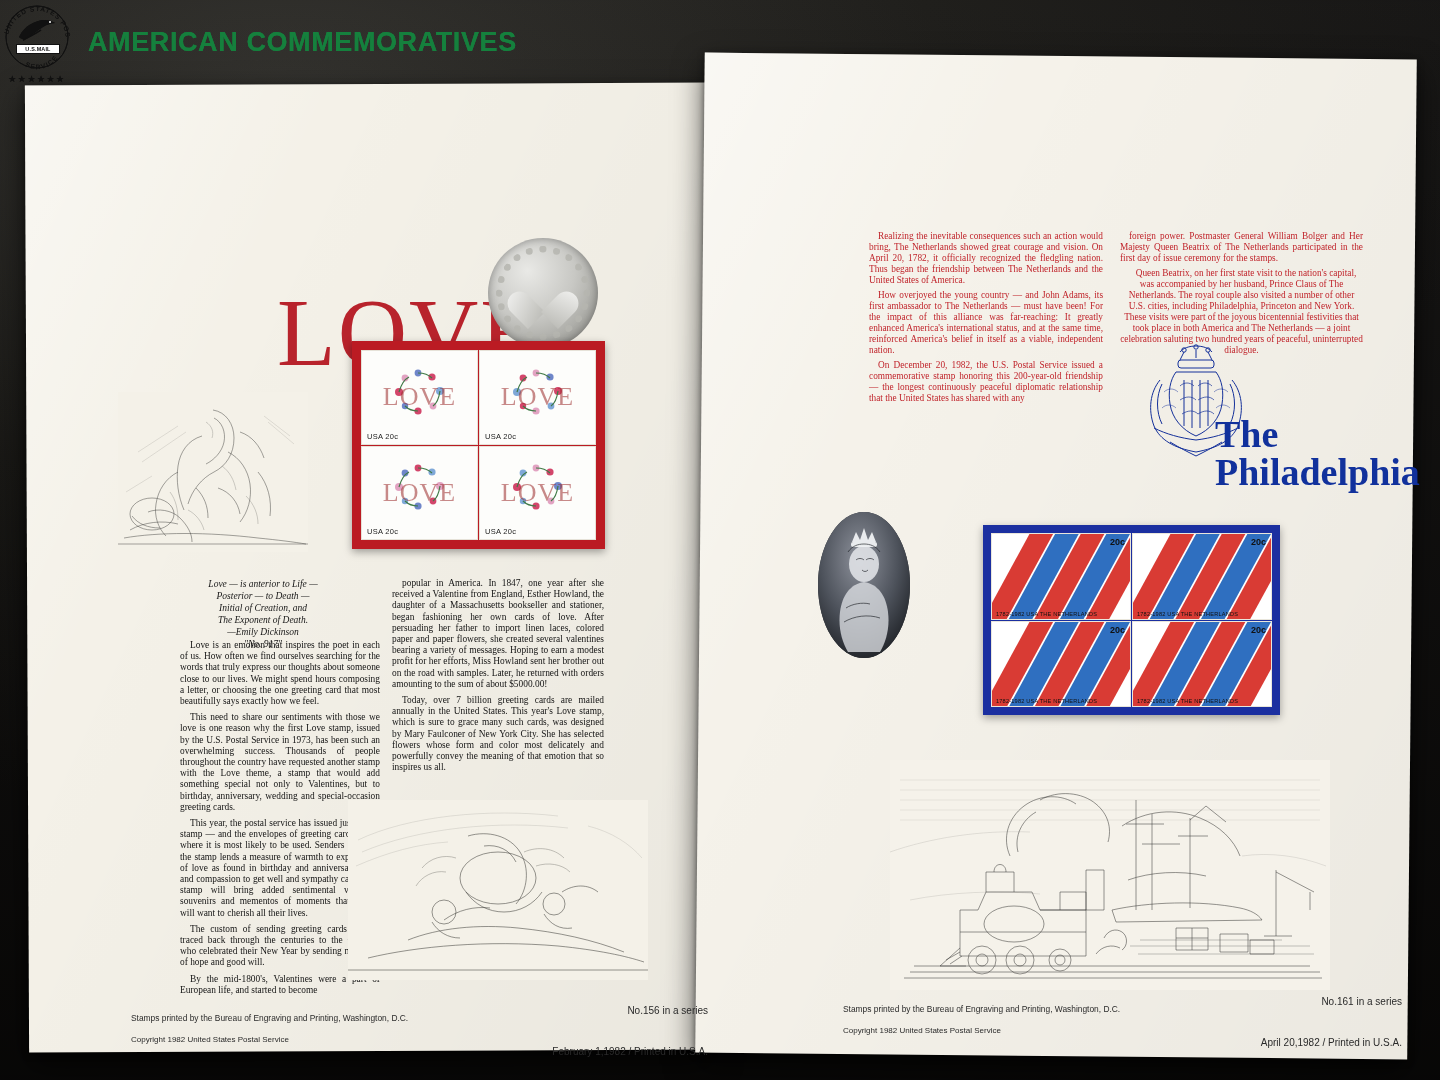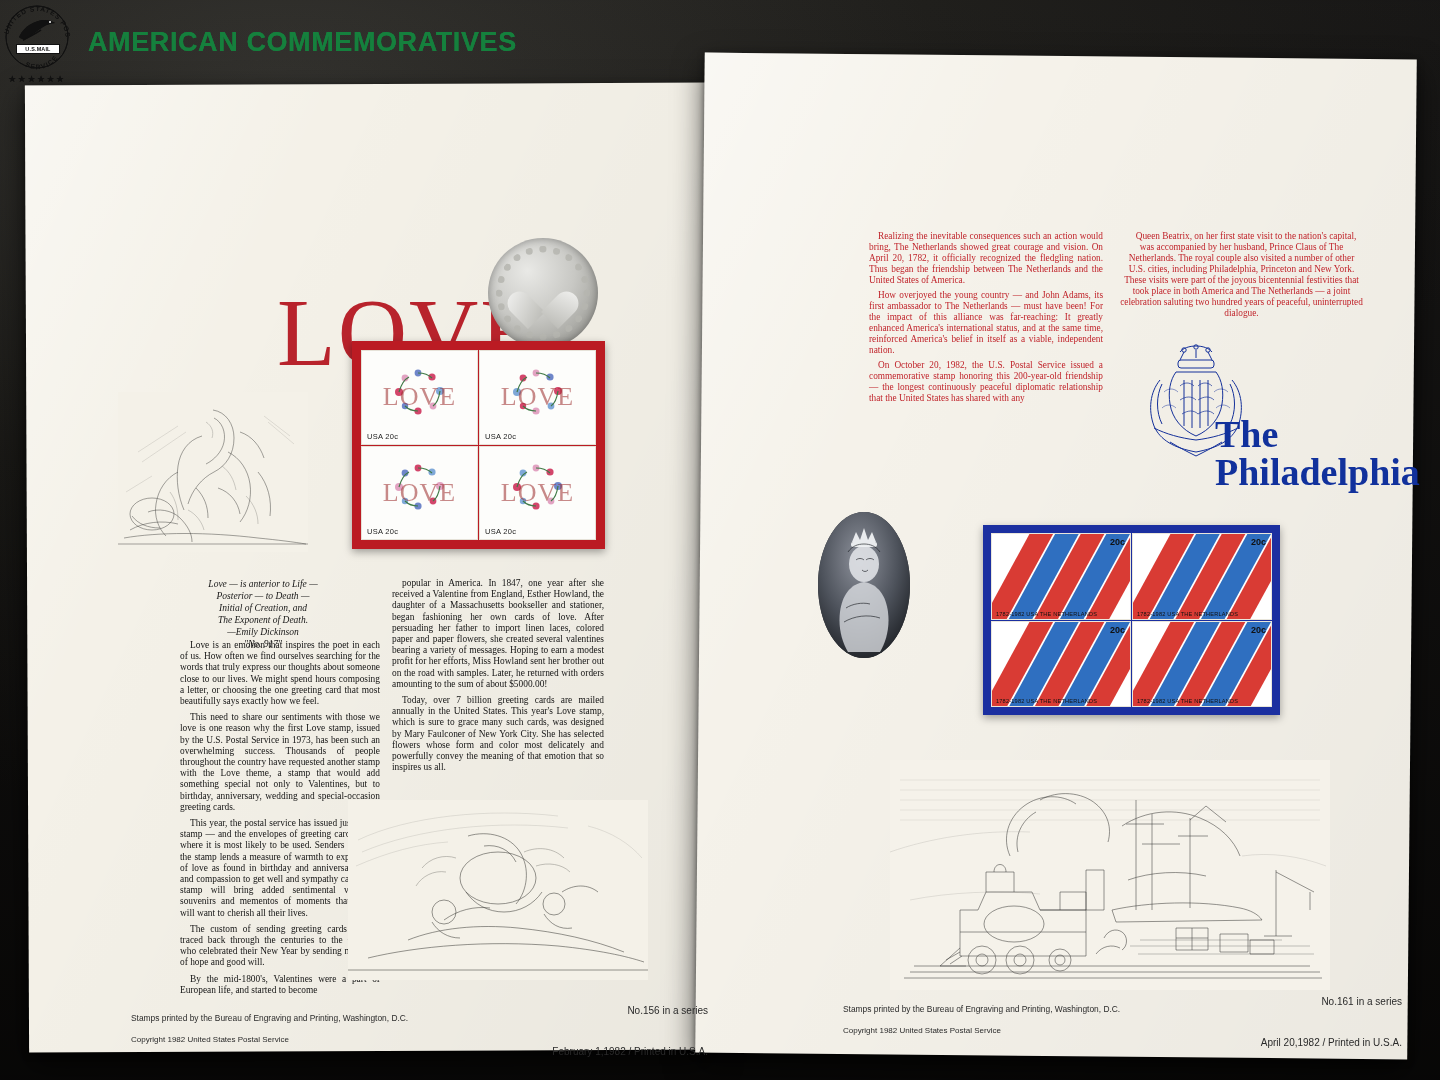--- a/index.html
+++ b/index.html
@@ -494,24 +494,25 @@
     </div>
     <div class="usmail">U.S.MAIL</div>
     <div class="stars">★★★★★★</div>
   </div>
   <div class="title">AMERICAN COMMEMORATIVES</div>
 </div>
 
 <div class="red-col" id="neth-col1" style="z-index:7">
   <p>Realizing the inevitable consequences such an action would bring, The Netherlands showed great courage and vision. On April 20, 1782, it officially recognized the fledgling nation. Thus began the friendship between The Netherlands and the United States of America.</p>
   <p>How overjoyed the young country — and John Adams, its first ambassador to The Netherlands — must have been! For the impact of this alliance was far-reaching: It greatly enhanced America's international status, and at the same time, reinforced America's belief in itself as a viable, independent nation.</p>
-  <p>On October 20, 1982, the U.S. Postal Service issued a commemorative stamp honoring this 200-year-old friendship — the longest continuously peaceful diplomatic relationship that the United States has shared with any</p>
+  <p>On December 20, 1982, the U.S. Postal Service issued a commemorative stamp honoring this 200-year-old friendship — the longest continuously peaceful diplomatic relationship that the United States has shared with any</p>
 </div>
 
 <div class="red-col" id="neth-col2" style="z-index:7">
+  <p>foreign power. Postmaster General William Bolger and Her Majesty Queen Beatrix of The Netherlands participated in the first day of issue ceremony for the stamps.</p>
   <p class="tapered">Queen Beatrix, on her first state visit to the nation's capital, was accompanied by her husband, Prince Claus of The Netherlands. The royal couple also visited a number of other U.S. cities, including Philadelphia, Princeton and New York. These visits were part of the joyous bicentennial festivities that took place in both America and The Netherlands — a joint celebration saluting two hundred years of peaceful, uninterrupted dialogue.</p>
 </div>
 
 <div class="crest" style="z-index:7">
   <svg viewBox="0 0 112 130" width="112" height="130">
     <g stroke="#14309a" stroke-width="1" fill="none">
       <path d="M40,22 C46,14 66,14 72,22"></path>
       <path d="M44,22 L40,30 M56,20 L56,28 M68,22 L72,30"></path>
       <circle cx="44" cy="20" r="2.2"></circle>
         <circle cx="56" cy="17" r="2.2"></circle>

